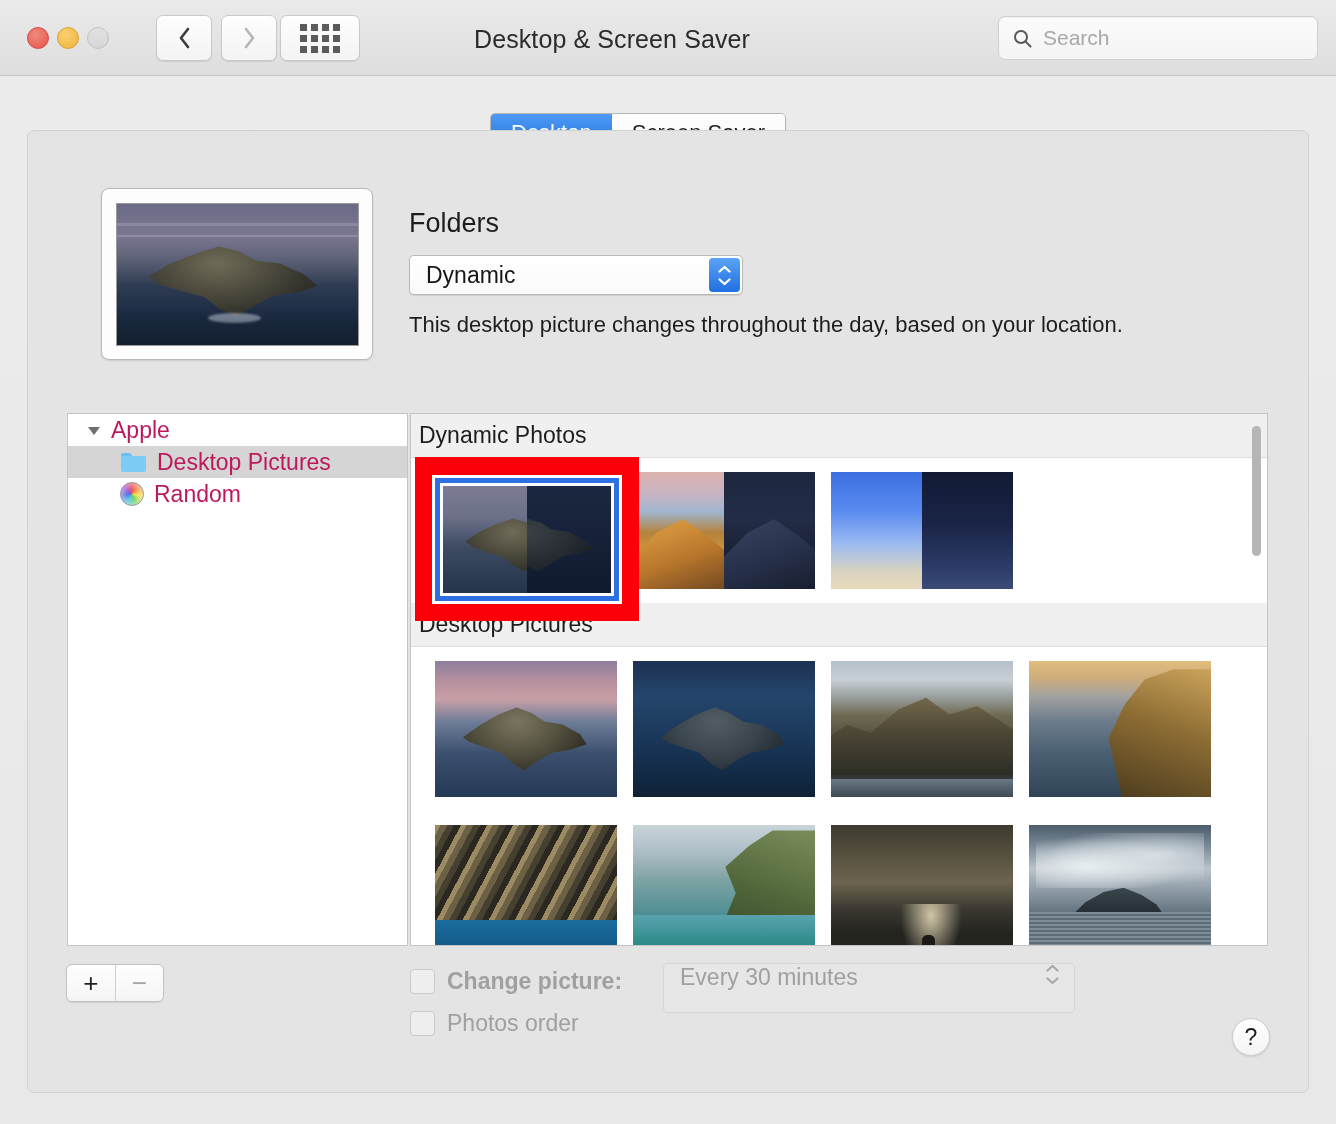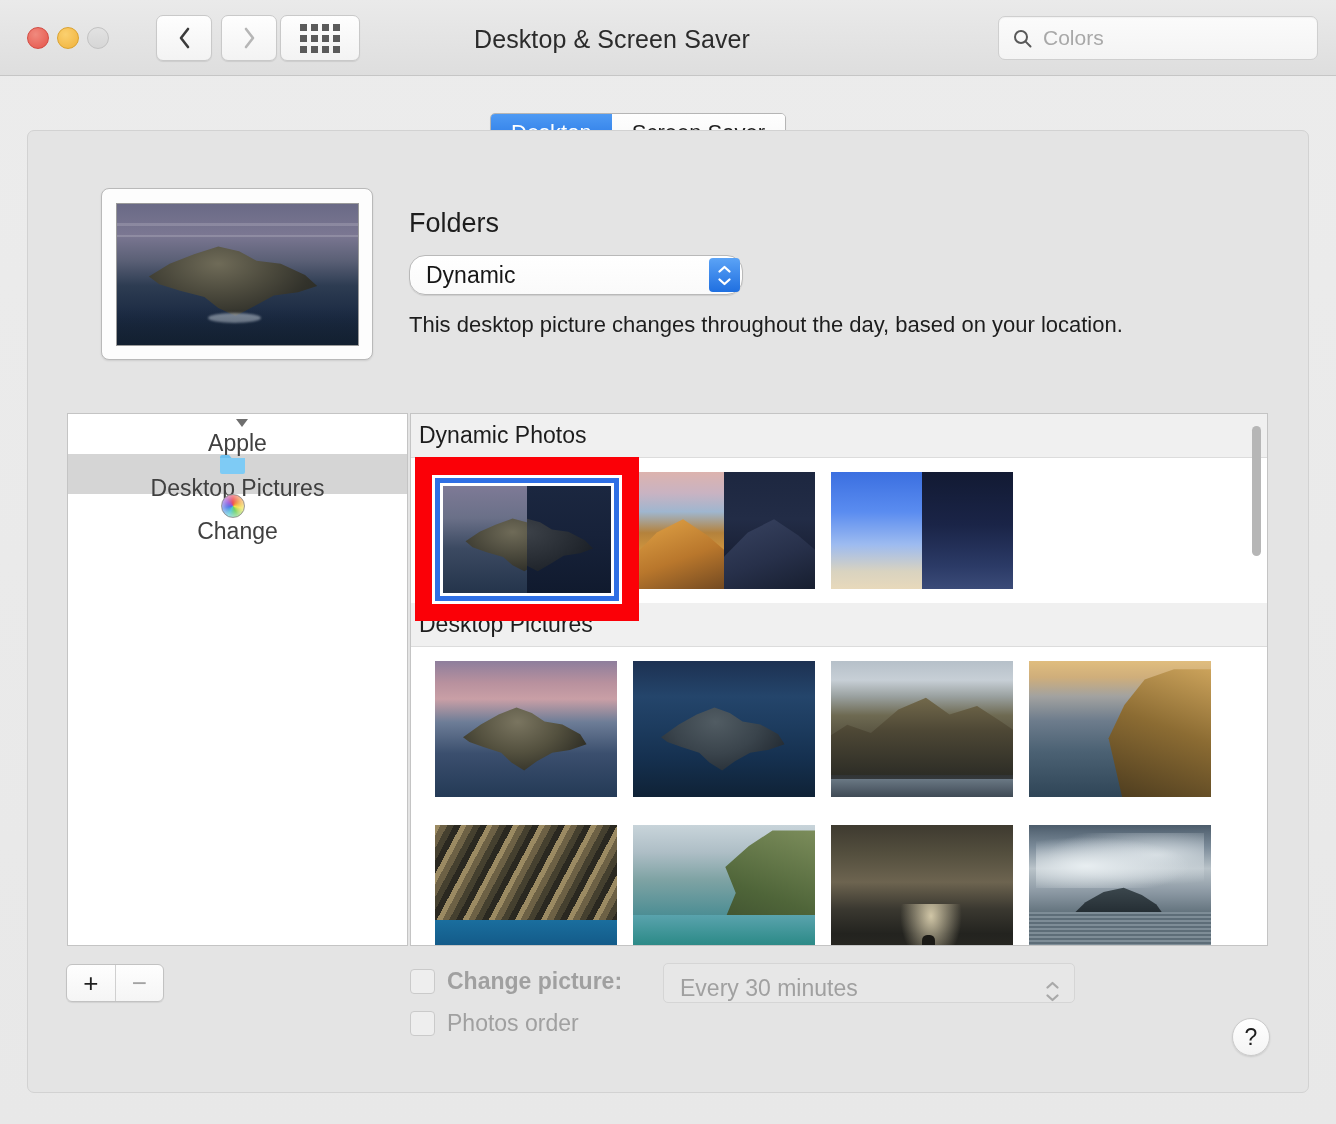--- a/index.html
+++ b/index.html
@@ -133,42 +133,42 @@
     position: absolute; left: 0; bottom: 0; width: 100%; height: 26%;
     background: linear-gradient(rgba(40,62,92,0), rgba(18,32,50,.55));
   }
 
   
   .cat-title { position: absolute; left: 409px; top: 208px; font-size: 27px; color: #1d1d1d; }
   .popup {
     position: absolute; left: 409px; top: 255px;
     width: 334px; height: 40px;
     background: linear-gradient(#ffffff, #fafafa);
-    border: 1px solid #b9b9b9; border-radius: 16px;
+    border: 1px solid #b9b9b9; border-radius: 5px;
     box-shadow: 0 1px 1px rgba(0,0,0,.1);
     display: flex; align-items: center; text-align: center;
   }
   .popup-label { margin-left: 16px; font-size: 23px; color: #161616; }
   .stepper {
     position: absolute; right: 2px; top: 2px; bottom: 2px; width: 31px;
     background: linear-gradient(#5ba3f6, #1f6fe0);
     border-radius: 4px;
     display: flex; flex-direction: column; align-items: center; justify-content: center; gap: 3px;
   }
   .stepper svg { width: 15px; height: 9px; }
   .stepper path { fill: none; stroke: #fff; stroke-width: 2.3; stroke-linecap: round; stroke-linejoin: round; }
   .desc { position: absolute; left: 409px; top: 312px; font-size: 22px; color: #1d1d1d; }
 
   
   .sourcelist {
     position: absolute; left: 67px; top: 413px;
     width: 341px; height: 533px;
     background: #fff; border: 1px solid #c4c4c4;
   }
-  .sl-row { height: 40px; display: flex; align-items: center; font-size: 23px; color: #404040; flex-direction: column; }
+  .sl-row { height: 32px; display: flex; align-items: center; font-size: 23px; color: #be185d; }
   .sl-row.selected { background: #d5d5d5; }
   .disc { width: 16px; height: 16px; margin-left: 18px; margin-right: 9px; flex: none; }
   .disc path { fill: #6e6e6e; }
   .sl-indent { margin-left: 52px; }
   .folder-icon { width: 27px; height: 21px; margin-right: 10px; flex: none; }
   .folder-icon .tab-f { fill: #6cc0ef; }
   .folder-icon .body-f { fill: #7ecbf5; }
   .color-wheel {
     width: 24px; height: 24px; border-radius: 50%; margin-right: 10px; flex: none;
     background: conic-gradient(#ef4b52, #f0963c, #f2e34c, #6fd05a, #4ec7d4, #4a74e8, #9b52d8, #ef4b52);
@@ -325,23 +325,23 @@
   .cbrow.r1 { left: 410px; top: 968px; font-weight: bold; }
   .cbrow.r2 { left: 410px; top: 1010px; }
   .checkbox {
     width: 25px; height: 25px; border-radius: 4px;
     background: #eeeeee; border: 1px solid #cacaca;
   }
   .cblabel { margin-left: 12px; font-size: 23px; color: #a0a0a0; }
 
   .timepopup {
     position: absolute; left: 663px; top: 963px;
-    width: 412px; height: 40px;
+    width: 412px; height: 50px;
     background: #e7e7e7; border: 1px solid #d5d5d5; border-radius: 5px;
-    display: flex; align-items: flex-end;
+    display: flex; align-items: flex-start;
   }
   .timepopup .lbl { margin-left: 16px; font-size: 23px; color: #a0a0a0; }
   .timepopup .stp {
     position: absolute; right: 14px; display: flex; flex-direction: column; gap: 3px;
   }
   .timepopup .stp svg { width: 15px; height: 9px; }
   .timepopup .stp path { fill: none; stroke: #a9a9a9; stroke-width: 2.3; stroke-linecap: round; stroke-linejoin: round; }
 
   .helpbtn {
     position: absolute; left: 1232px; top: 1018px;
@@ -395,21 +395,21 @@
       </div>
     </div>
 
     <div class="wintitle">Desktop &amp; Screen Saver</div>
 
     <div class="searchbox">
       <svg class="search-icon" viewBox="0 0 19 19">
         <circle cx="8" cy="8" r="6"></circle>
           <line x1="12.4" y1="12.4" x2="17.5" y2="17.5"></line>
       </svg>
-      <span class="search-ph">Colors</span>
+      <span class="search-ph">Search</span>
     </div>
   </div>
 
   <div class="tabs">
     <div class="tab active">Desktop</div>
     <div class="tab inactive">Screen Saver</div>
   </div>
 
   <div class="panel"></div>
 
@@ -450,21 +450,21 @@
       <span class="sl-indent"></span>
       <svg class="folder-icon" viewBox="0 0 27 21">
         <path class="tab-f" d="M1 3 Q1 1 3 1 L10 1 L12.5 4 L1 4 Z"></path>
         <path class="body-f" d="M1 4 L26 4 Q26 4 26 6 L26 18 Q26 20 24 20 L3 20 Q1 20 1 18 Z"></path>
       </svg>
       <span>Desktop Pictures</span>
     </div>
     <div class="sl-row">
       <span class="sl-indent"></span>
       <span class="color-wheel"></span>
-      <span>Change</span>
+      <span>Random</span>
     </div>
   </div>
 
   <div class="gridpane">
 
     <div class="group-header">Dynamic Photos</div>
 
     <div class="thumbrow">
       <div class="cell">
         <div class="thumb" style="visibility:hidden"></div>

